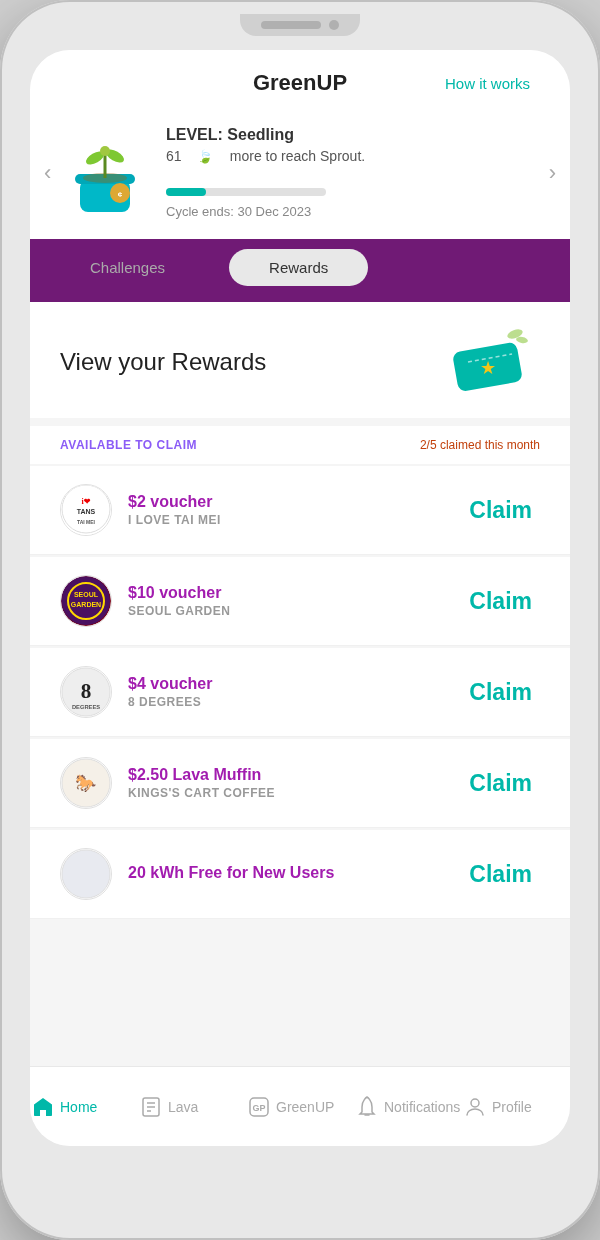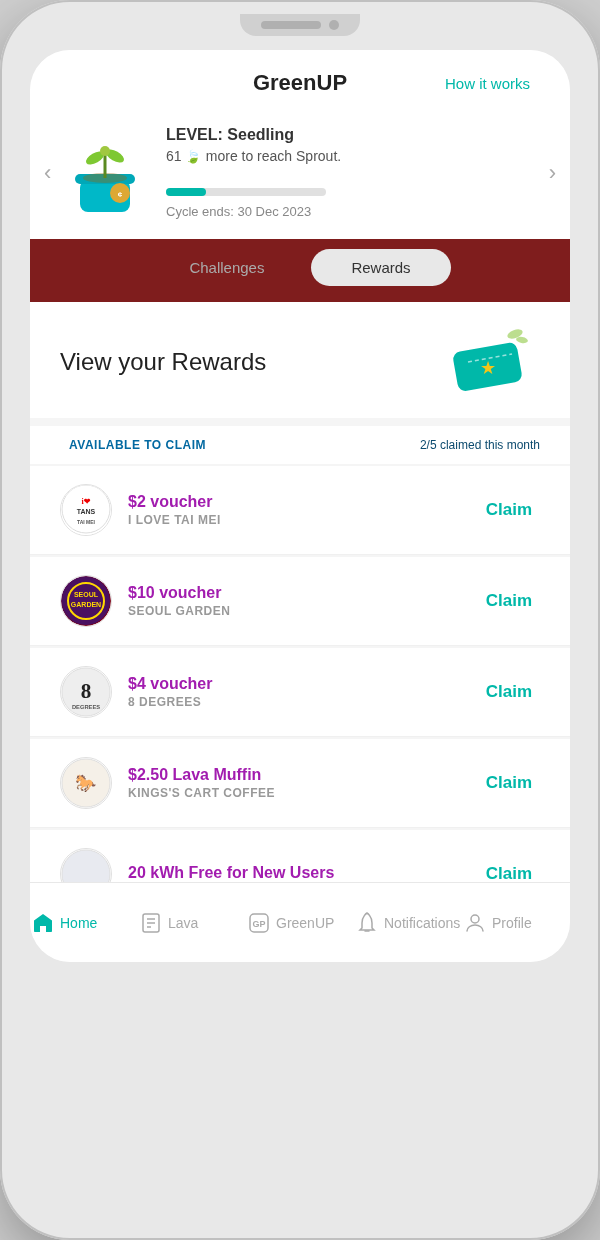--- a/index.html
+++ b/index.html
@@ -48,21 +48,21 @@
       border-radius: 4px;
     }
     .notch-camera {
       width: 10px;
       height: 10px;
       background: #b0b0b0;
       border-radius: 50%;
     }
     .screen {
       width: 540px;
-      height: 912px;
+      height: 1096px;
       background: #f5f5f5;
       border-radius: 40px;
       overflow: hidden;
       display: flex;
       flex-direction: column;
       flex-shrink: 0;
     }
     
     .header {
       display: flex;
@@ -116,21 +116,21 @@
       font-size: 16px;
       font-weight: 700;
       color: #333;
       margin-bottom: 4px;
     }
     .level-progress-text {
       font-size: 14px;
       color: #555;
       display: flex;
       align-items: center;
-      gap: 4px;
+      gap: 16px;
       margin-bottom: 24px;
     }
     .leaf-icon {
       color: #5cb85c;
       font-size: 13px;
     }
     .progress-bar-bg {
       width: 160px;
       height: 8px;
       background: #e0e0e0;
@@ -142,25 +142,24 @@
       background: #00b8a9;
       border-radius: 4px;
       width: 25%;
     }
     .cycle-text {
       font-size: 13px;
       color: #888;
     }
     
     .tabs {
-      background: #7f1d1d;
+      background: #701a75;
       display: flex;
       padding: 10px 20px 16px;
-      gap: 7px;
-      justify-content: center;
+      gap: 24px;
     }
     .tab {
       padding: 10px 40px;
       border-radius: 30px;
       font-size: 15px;
       font-weight: 500;
       cursor: pointer;
     }
     .tab-inactive {
       background: transparent;
@@ -196,27 +195,26 @@
       background: #fff;
       padding: 12px 30px;
       display: flex;
       justify-content: space-between;
       align-items: center;
       margin-bottom: 2px;
     }
     .available-label {
       font-size: 12px;
       font-weight: 700;
-      color: #0369a1;
+      color: #8b5cf6;
       letter-spacing: 0.5px;
-      margin-left: 9px;
     }
     .claimed-count {
       font-size: 12px;
-      color: #0c4a6e;
+      color: #c2410c;
     }
     
     .reward-item {
       background: #fff;
       padding: 18px 30px;
       display: flex;
       align-items: center;
       gap: 16px;
       margin-bottom: 2px;
       border-bottom: 1px solid #f0f0f0;
@@ -241,21 +239,21 @@
       color: #a21caf;
       margin-bottom: 2px;
     }
     .reward-brand {
       font-size: 12px;
       color: #999;
       letter-spacing: 0.5px;
       font-weight: 700;
     }
     .claim-btn {
-      font-size: 17px;
+      font-size: 23px;
       font-weight: 700;
       color: #00b8a9;
       background: none;
       border: none;
       cursor: pointer;
       padding: 4px 8px;
     }
     
     .bottom-nav {
       height: 80px;

